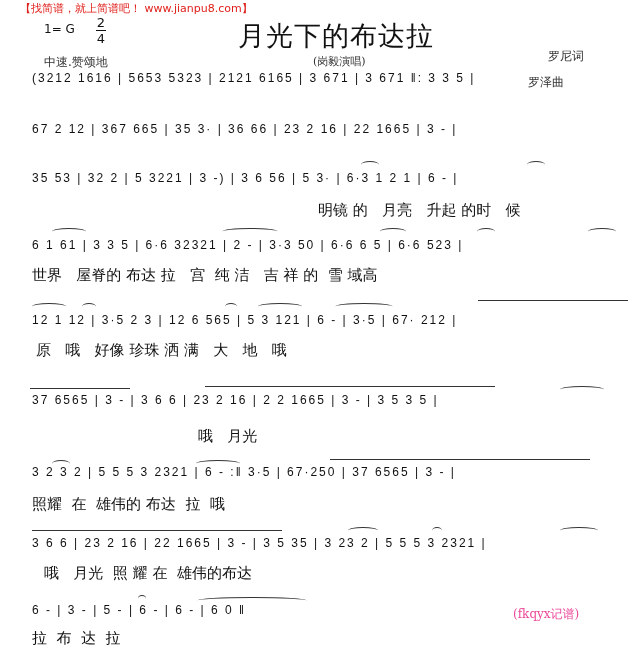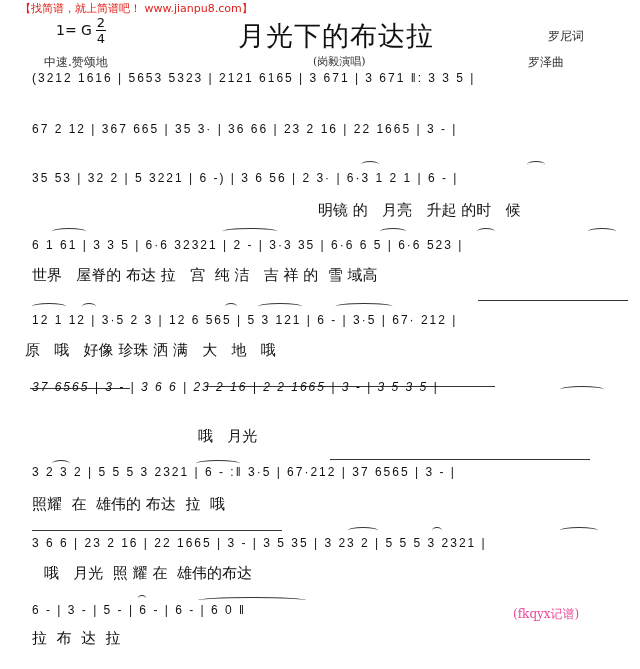--- a/index.html
+++ b/index.html
@@ -1,22 +1,22 @@
 <!DOCTYPE html>
 <html><head>
 <meta charset="utf-8">
 <style>
   html, body { margin:0; padding:0; background:#ffffff; }
   body { width:640px; height:669px; position:relative; overflow:hidden; font-family:"Liberation Sans", "DejaVu Sans", sans-serif; color:#111; }
   .banner { position:absolute; left:20px; top:1px; font-size:11px; color:#e0201b; font-family:"DejaVu Sans", sans-serif; letter-spacing:0; white-space:nowrap; }
-  .key { position:absolute; left:44px; top:22px; font-size:14px; font-family:"DejaVu Sans", sans-serif;margin-left:12px; }
+  .key { position:absolute; left:44px; top:22px; font-size:12px; font-family:"DejaVu Sans", sans-serif; }
   .timesig { position:absolute; left:96px; top:16px; font-size:13px; line-height:13px; text-align:center; font-family:"DejaVu Sans", sans-serif; }
   .timesig .bar { border-top:1.5px solid #111; width:10px; margin:1px auto; }
   .title { position:absolute; left:238px; top:18px; font-size:27px; font-family:"DejaVu Sans", sans-serif; letter-spacing:1px; }
-  .credit { position:absolute; font-size:12px; font-family:"DejaVu Serif", serif; color:#333; }
+  .credit { position:absolute; font-size:12px; font-family:"DejaVu Serif", serif; color:#333;margin-top:20px; }
   .tempo { position:absolute; left:44px; top:54px; font-size:12px; font-family:"DejaVu Serif", serif; color:#333; }
   .singer { position:absolute; left:297px; top:54px; font-size:11px; font-family:"DejaVu Serif", serif; color:#333;margin-left:16px; }
   .row { position:absolute; left:32px; font-size:16px; white-space:pre; font-family:"DejaVu Sans Mono", monospace; letter-spacing:0; }
   .notes { font-family:"Liberation Sans", sans-serif; font-size:12px; letter-spacing:2px; white-space:pre; }
   .lyrics { position:absolute; font-size:15px; font-family:"DejaVu Sans", sans-serif; white-space:pre; }
   .slur { position:absolute; border-top:1.2px solid #333; border-radius:50% 50% 0 0; height:6px; }
   .footnote { position:absolute; left:513px; top:606px; font-size:12px; font-family:"DejaVu Serif", serif; color:#ec4899; }
 </style>
 </head>
 <body>
@@ -34,50 +34,50 @@
 <div class="credit" style="left:528px; top:54px;">罗泽曲</div>
 <div class="tempo">中速.赞颂地</div>
 <div class="singer">(岗毅演唱)</div>
 
 <div class="row notes" style="top:71px;">(3212 1616 | 5653 5323 | 2121 6165 | 3 671 | 3 671 ‖: 3 3 5 |</div>
 
 <div class="row notes" style="top:122px;">67 2 12 | 367 665 | 35 3· | 36 66 | 23 2 16 | 22 1665 | 3 - |</div>
 
 <div class="slur" style="left:361px; top:161px; width:18px;"></div>
 <div class="slur" style="left:527px; top:161px; width:18px;"></div>
-<div class="row notes" style="top:171px;">35 53 | 32 2 | 5 3221 | 6 -) | 3 6 56 | 2 3· | 6·3 1 2 1 | 6 - |</div>
+<div class="row notes" style="top:171px;">35 53 | 32 2 | 5 3221 | 3 -) | 3 6 56 | 5 3· | 6·3 1 2 1 | 6 - |</div>
 <div class="lyrics" style="left:318px; top:201px;">明镜 的   月亮   升起 的时   候</div>
 
 <div class="slur" style="left:52px; top:228px; width:34px;"></div>
 <div class="slur" style="left:222px; top:228px; width:56px;"></div>
 <div class="slur" style="left:380px; top:228px; width:26px;"></div>
 <div class="slur" style="left:477px; top:228px; width:18px;"></div>
 <div class="slur" style="left:588px; top:228px; width:28px;"></div>
-<div class="row notes" style="top:238px;">6 1 61 | 3 3 5 | 6·6 32321 | 2 - | 3·3 35 | 6·6 6 5 | 6·6 523 |</div>
+<div class="row notes" style="top:238px;">6 1 61 | 3 3 5 | 6·6 32321 | 2 - | 3·3 50 | 6·6 6 5 | 6·6 523 |</div>
 <div class="lyrics" style="left:32px; top:266px;">世界   屋脊的 布达 拉   宫  纯 洁   吉 祥 的  雪 域高</div>
 
 <div class="slur" style="left:32px; top:303px; width:34px;"></div>
 <div class="slur" style="left:82px; top:303px; width:14px;"></div>
 <div class="slur" style="left:225px; top:303px; width:12px;"></div>
 <div class="slur" style="left:258px; top:303px; width:44px;"></div>
 <div class="slur" style="left:335px; top:303px; width:58px;"></div>
 <div class="slur" style="left:478px; top:300px; width:150px; border-radius:0;"></div>
 <div class="row notes" style="top:313px;">12 1 12 | 3·5 2 3 | 12 6 565 | 5 3 121 | 6 - | 3·5 | 67· 212 |</div>
-<div class="lyrics" style="left:25px; top:341px;text-align:right;">原   哦   好像 珍珠 洒 满   大   地   哦</div>
+<div class="lyrics" style="left:36px; top:341px;text-align:right;">原   哦   好像 珍珠 洒 满   大   地   哦</div>
 
 <div class="slur" style="left:30px; top:388px; width:100px; border-radius:0;"></div>
 <div class="slur" style="left:205px; top:386px; width:290px; border-radius:0;"></div>
 <div class="slur" style="left:560px; top:386px; width:44px;"></div>
-<div class="row notes" style="top:380px;font-style:italic;">37 6565 | 3 - | 3 6 6 | 23 2 16 | 2 2 1665 | 3 - | 3 5 3 5 |</div>
+<div class="row notes" style="top:393px;">37 6565 | 3 - | 3 6 6 | 23 2 16 | 2 2 1665 | 3 - | 3 5 3 5 |</div>
 <div class="lyrics" style="left:198px; top:427px;">哦   月光</div>
 
 <div class="slur" style="left:52px; top:460px; width:18px;"></div>
 <div class="slur" style="left:196px; top:460px; width:44px;"></div>
 <div class="slur" style="left:330px; top:459px; width:260px; border-radius:0;"></div>
-<div class="row notes" style="top:465px;">3 2 3 2 | 5 5 5 3 2321 | 6 - :‖ 3·5 | 67·212 | 37 6565 | 3 - |</div>
+<div class="row notes" style="top:465px;">3 2 3 2 | 5 5 5 3 2321 | 6 - :‖ 3·5 | 67·250 | 37 6565 | 3 - |</div>
 <div class="lyrics" style="left:32px; top:495px;">照耀  在  雄伟的 布达  拉  哦</div>
 
 <div class="slur" style="left:32px; top:530px; width:250px; border-radius:0;"></div>
 <div class="slur" style="left:348px; top:527px; width:30px;"></div>
 <div class="slur" style="left:432px; top:527px; width:10px;"></div>
 <div class="slur" style="left:560px; top:527px; width:38px;"></div>
 <div class="row notes" style="top:536px;">3 6 6 | 23 2 16 | 22 1665 | 3 - | 3 5 35 | 3 23 2 | 5 5 5 3 2321 |</div>
 <div class="lyrics" style="left:32px; top:564px;padding-left:12px;">哦   月光  照 耀 在  雄伟的布达</div>
 
 <div class="slur" style="left:138px; top:595px; width:8px;"></div>

